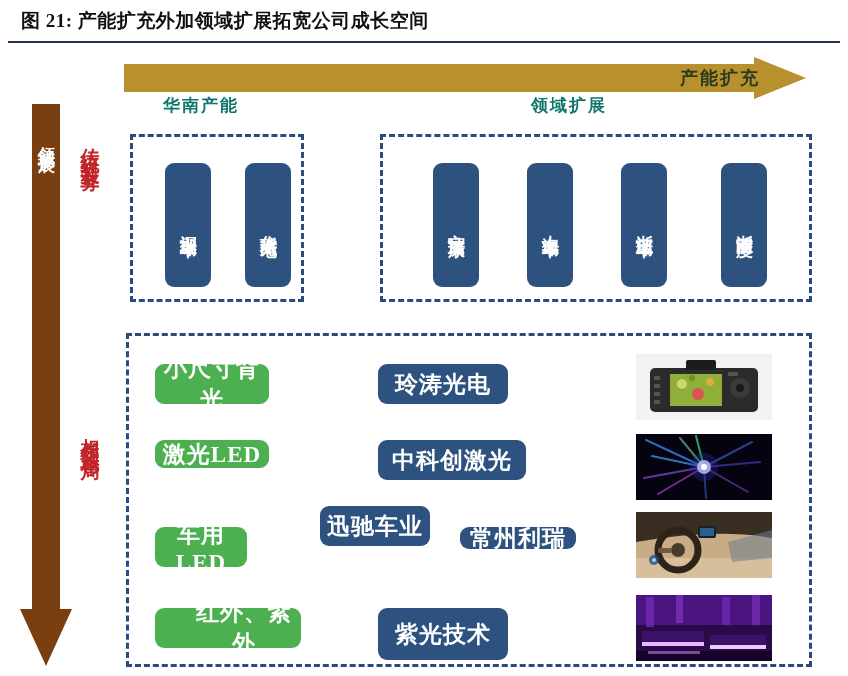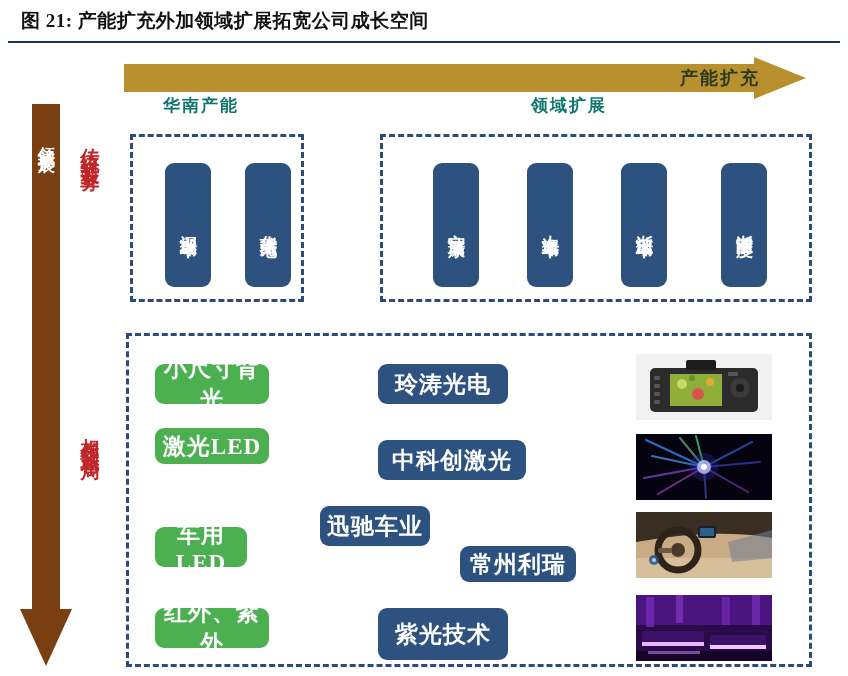--- a/index.html
+++ b/index.html
@@ -260,21 +260,21 @@
     <circle cx="104" cy="34" r="10" fill="#3a3a3a"></circle>
     <circle cx="104" cy="34" r="4" fill="#1a1a1a"></circle>
     <rect x="18" y="22" width="6" height="4" rx="1" fill="#555"></rect>
     <rect x="18" y="30" width="6" height="4" rx="1" fill="#555"></rect>
     <rect x="18" y="38" width="6" height="4" rx="1" fill="#555"></rect>
     <rect x="18" y="46" width="6" height="4" rx="1" fill="#555"></rect>
     <rect x="92" y="18" width="10" height="4" rx="1" fill="#555"></rect>
   </svg>
 </div>
 
-<div class="chip green" style="left:155px; top:428px; width:114px; height:36px;">激光LED</div>
+<div class="chip green" style="left:155px; top:440px; width:114px; height:28px;">激光LED</div>
 <div class="chip blue" style="left:378px; top:440px; width:148px; height:40px;">中科创激光</div>
 <div class="thumb" style="left:636px; top:434px;">
   <svg viewBox="0 0 136 66" preserveAspectRatio="none" aria-hidden="true">
     <rect x="0" y="0" width="136" height="66" fill="#04030f"></rect>
     <g stroke-linecap="round">
       <line x1="68" y1="33" x2="10" y2="6" stroke="#2f7fe0" stroke-width="2" opacity="0.85"></line>
       <line x1="68" y1="33" x2="16" y2="22" stroke="#4aa0ff" stroke-width="2" opacity="0.7"></line>
       <line x1="68" y1="33" x2="8" y2="44" stroke="#8e4ae0" stroke-width="2" opacity="0.7"></line>
       <line x1="68" y1="33" x2="22" y2="60" stroke="#c24ae0" stroke-width="2" opacity="0.6"></line>
       <line x1="68" y1="33" x2="60" y2="2" stroke="#34c97a" stroke-width="2" opacity="0.8"></line>
@@ -285,38 +285,38 @@
       <line x1="68" y1="33" x2="70" y2="64" stroke="#4a6ae0" stroke-width="2" opacity="0.5"></line>
     </g>
     <circle cx="68" cy="33" r="14" fill="#2a2fa0" opacity="0.35"></circle>
     <circle cx="68" cy="33" r="7" fill="#bfc8ff" opacity="0.8"></circle>
     <circle cx="68" cy="33" r="3" fill="#ffffff"></circle>
   </svg>
 </div>
 
 <div class="chip green" style="left:155px; top:527px; width:92px; height:40px;">车用LED</div>
 <div class="chip blue" style="left:320px; top:506px; width:110px; height:40px;">迅驰车业</div>
-<div class="chip blue" style="left:460px; top:546px; width:116px; height:36px;">常州利瑞</div>
+<div class="chip blue" style="left:460px; top:527px; width:116px; height:22px;">常州利瑞</div>
 <div class="thumb" style="left:636px; top:512px;">
   <svg viewBox="0 0 136 66" preserveAspectRatio="none" aria-hidden="true">
     <rect x="0" y="0" width="136" height="66" fill="#c9ab86"></rect>
     <path d="M0 0 H136 V26 Q80 16 0 30 Z" fill="#3a2d22"></path>
     <path d="M0 46 H136 V66 H0 Z" fill="#d8bf9c"></path>
     <circle cx="42" cy="38" r="20" fill="none" stroke="#2e2319" stroke-width="7"></circle>
     <circle cx="42" cy="38" r="7" fill="#4a3a2a"></circle>
     <rect x="22" y="36" width="14" height="5" rx="2" fill="#6a5a46"></rect>
     <rect x="62" y="14" width="18" height="12" rx="2" fill="#15212e"></rect>
     <rect x="64" y="16" width="14" height="8" fill="#2e5f8a"></rect>
     <circle cx="18" cy="48" r="5" fill="#1f4f86" opacity="0.8"></circle>
     <circle cx="18" cy="48" r="2" fill="#9fd0ff"></circle>
     <path d="M92 30 L136 18 V46 L96 50 Z" fill="#6e7d92" opacity="0.55"></path>
   </svg>
 </div>
 
-<div class="chip green" style="left:155px; top:608px; width:114px; height:40px;">红外、紫外</div>
+<div class="chip green" style="left:155px; top:608px; width:114px; height:40px;padding-left:32px;">红外、紫外</div>
 <div class="chip blue" style="left:378px; top:608px; width:130px; height:52px;">紫光技术</div>
 <div class="thumb" style="left:636px; top:595px;">
   <svg viewBox="0 0 136 66" preserveAspectRatio="none" aria-hidden="true">
     <rect x="0" y="0" width="136" height="66" fill="#2a0b4a"></rect>
     <rect x="0" y="0" width="136" height="30" fill="#4b1580"></rect>
     <rect x="10" y="2" width="8" height="30" fill="#7a2ec0" opacity="0.7"></rect>
     <rect x="40" y="0" width="7" height="28" fill="#8a3ad0" opacity="0.6"></rect>
     <rect x="86" y="2" width="8" height="28" fill="#7a2ec0" opacity="0.6"></rect>
     <rect x="116" y="0" width="8" height="30" fill="#8a3ad0" opacity="0.5"></rect>
     <rect x="6" y="36" width="62" height="13" rx="2" fill="#3c1168"></rect>

